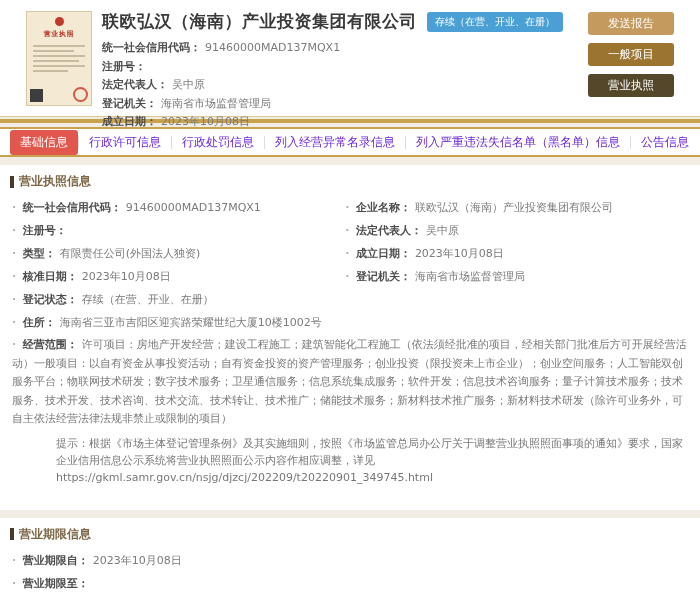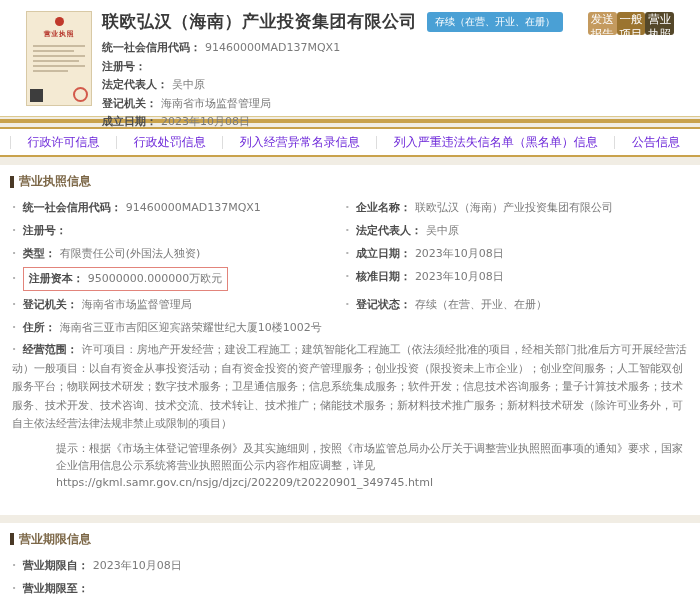--- a/index.html
+++ b/index.html
@@ -38,21 +38,21 @@
   .header-main{flex:1;min-width:0;padding-top:1px;}
   .title-row{display:flex;align-items:center;margin-bottom:7px;}
   .company-title{font-size:17px;font-weight:bold;color:#3a3a3a;letter-spacing:.5px;}
   .status-badge{
     background:var(--badge-blue);color:#fff;font-size:10px;border-radius:3px;
     padding:3px 8px;margin-left:10px;white-space:nowrap;
   }
   .hfield{line-height:16px;margin-bottom:2.5px;}
   .hfield .flabel{font-weight:bold;color:#4c4c4c;}
   .hfield .fvalue{color:#7a7a7a;margin-left:4px;}
-  .header-btns{width:86px;flex:none;margin:3px 12px 0 8px;display:flex;flex-direction:row;}
+  .header-btns{width:86px;flex:none;margin:3px 12px 0 8px;display:flex;flex-direction:column;}
   .hbtn{
     border:none;color:#fff;font-size:11.5px;border-radius:3px;height:23px;width:86px;
     margin-bottom:8px;cursor:pointer;font-family:inherit;
   }
   .hbtn.send{background:var(--btn-send);}
   .hbtn.share{background:var(--btn-share);}
   .hbtn.print{background:var(--btn-print);}
   .gold-sep{height:4px;background:var(--gold);margin:2px 0 4px;}
   
   .tabbar{
@@ -133,20 +133,21 @@
 
   <div class="header-btns">
     <button class="hbtn send">发送报告</button>
     <button class="hbtn share">一般项目</button>
     <button class="hbtn print">营业执照</button>
   </div>
 </div>
 <div class="gold-sep"></div>
 
 <nav class="tabbar">
+  <div class="tab active">基础信息</div>
   <span class="tabsep"></span>
   <div class="tab">行政许可信息</div>
   <span class="tabsep"></span>
   <div class="tab">行政处罚信息</div>
   <span class="tabsep"></span>
   <div class="tab">列入经营异常名录信息</div>
   <span class="tabsep"></span>
   <div class="tab">列入严重违法失信名单（黑名单）信息</div>
   <span class="tabsep"></span>
   <div class="tab">公告信息</div>
@@ -168,23 +169,20 @@
       <span class="flabel">注册号：</span><span class="fvalue"></span>
     </div>
     <div class="field">
       <span class="flabel">法定代表人：</span><span class="fvalue">吴中原</span>
     </div>
     <div class="field">
       <span class="flabel">类型：</span><span class="fvalue">有限责任公司(外国法人独资)</span>
     </div>
     <div class="field">
       <span class="flabel">成立日期：</span><span class="fvalue">2023年10月08日</span>
-    </div>
-    <div class="field">
-      <span class="capital-box"><span class="flabel">注册资本：</span><span class="fvalue">95000000.000000万欧元</span></span>
     </div>
     <div class="field">
       <span class="flabel">核准日期：</span><span class="fvalue">2023年10月08日</span>
     </div>
     <div class="field">
       <span class="flabel">登记机关：</span><span class="fvalue">海南省市场监督管理局</span>
     </div>
     <div class="field">
       <span class="flabel">登记状态：</span><span class="fvalue">存续（在营、开业、在册）</span>
     </div>

